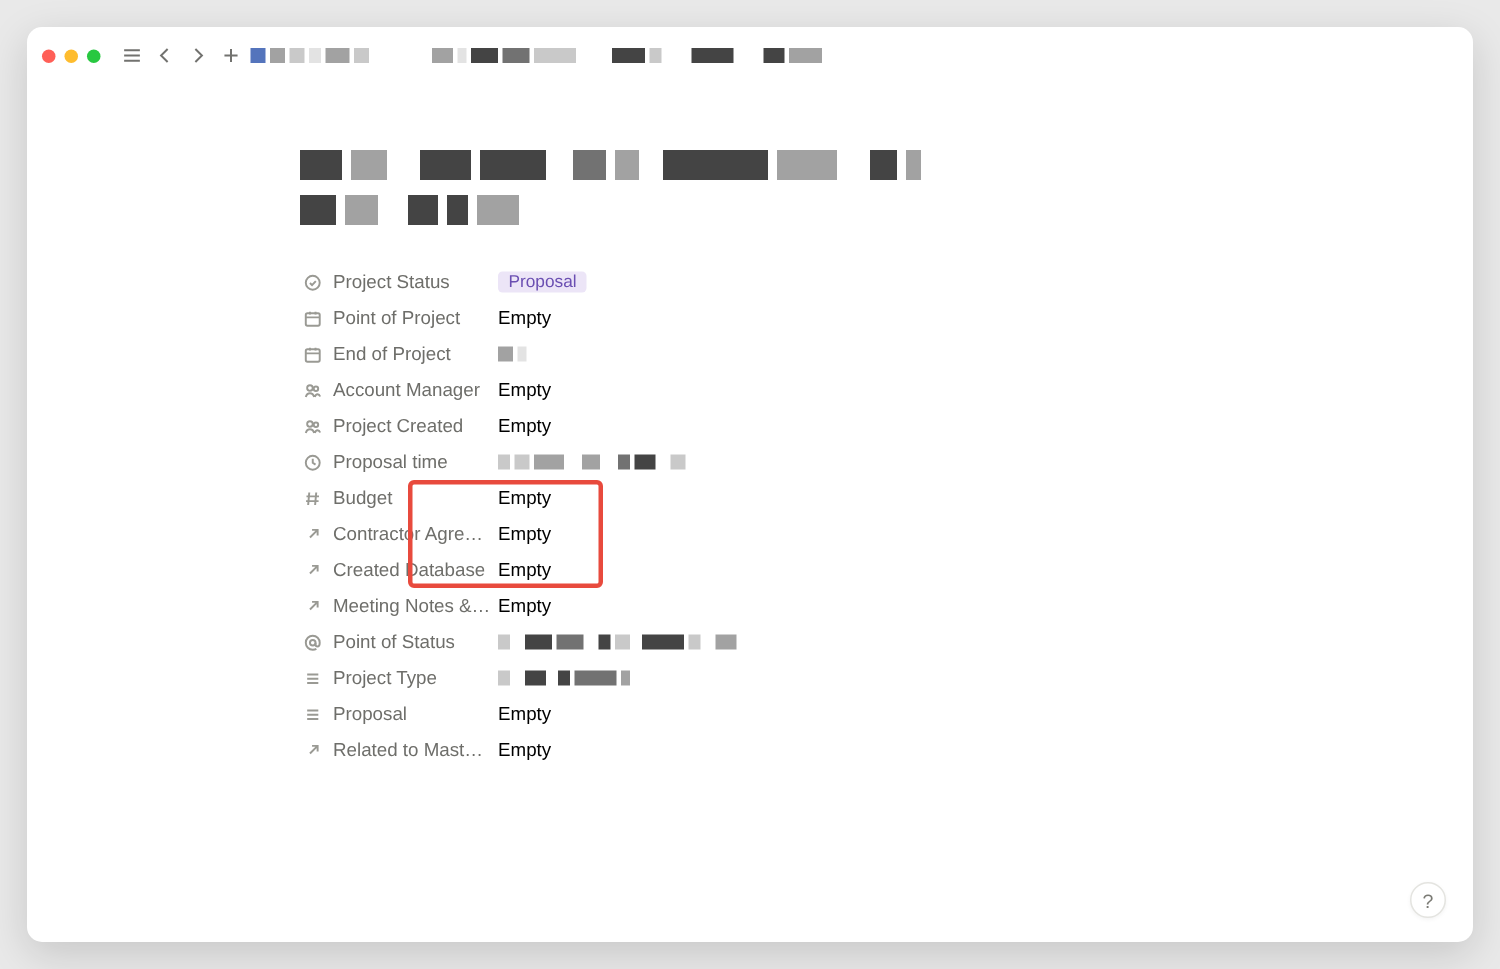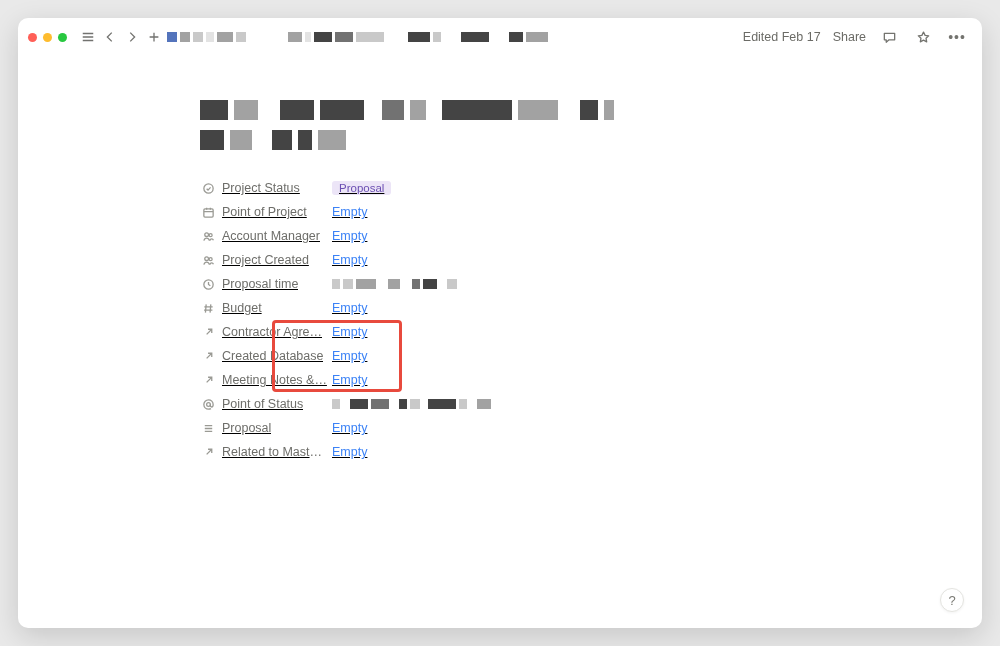--- a/index.html
+++ b/index.html
@@ -44,21 +44,21 @@
 
     .topbar .spacer { flex:1; }
 
     .tb-right { display:flex; align-items:center; gap:12px; color:#6b6b66; font-size:12.5px; }
     .tb-right .label { cursor:pointer; }
     .tb-right svg { width:15px; height:15px; stroke:#5c5c57; stroke-width:1.4; fill:none; display:block;}
     .tb-ellipsis { font-size:14px; letter-spacing:1px; color:#5c5c57;}
 
     
     .page {
-      flex:1; overflow:auto; padding: 44px 0 60px; text-decoration: underline;
+      flex:1; overflow:auto; padding: 44px 0 60px;
     }
     .content {
       max-width: 640px; margin: 0 auto; padding-left: 20px; padding-right: 20px;
     }
 
     .title-area { margin-bottom: 26px; }
 
     
     .props { margin-top: 8px; }
     .prop {
@@ -72,21 +72,21 @@
     .prop-name svg {
       width:13px; height:13px; stroke:#9a9a94; stroke-width:1.4; fill:none; flex-shrink:0;
     }
     .prop-name span {
       white-space: nowrap; overflow:hidden; text-overflow: ellipsis; max-width: 108px;
     }
     .prop-val {
       flex:1; padding-left: 2px; color:#37352f; display:flex; align-items:center; gap:4px;
       min-height:22px; cursor:text;
     }
-    .prop-val.empty { color:#3b82f6; }
+    .prop-val.empty { color:#000000; }
 
     .tag {
       display:inline-block; font-size:11.5px; padding:1px 7px; border-radius:3px;
       background:#ece5f7; color:#6b4fb2;
     }
 
     
     .rx {
       display:inline-block; height:12px; background:#2b2b2b; opacity:.95;
     }
@@ -164,37 +164,20 @@
       <span class="rx g4" style="width:8px;height:10px"></span>
       <span style="width:14px"></span>
       <span class="rx g1" style="width:28px;height:10px"></span>
       <span style="width:14px"></span>
       <span class="rx g1" style="width:14px;height:10px"></span>
       <span class="rx g3" style="width:22px;height:10px"></span>
     </div>
 
     <div class="spacer"></div>
 
-    <div class="tb-right">
-      <span class="label">Edited Feb 17</span>
-      <span class="label">Share</span>
-      <span class="tb-btn">
-        <svg viewBox="0 0 16 16">
-            <path d="M2.5 3.5h11v7h-6l-3 2.5V10.5h-2z" stroke-linejoin="round"></path>
-          </svg>
-      </span>
-      <span class="tb-btn">
-        <svg viewBox="0 0 16 16">
-            <path d="M8 2.2l1.7 3.5 3.8.5-2.8 2.6.7 3.8L8 10.8l-3.4 1.8.7-3.8L2.5 6.2l3.8-.5z" stroke-linejoin="round"></path>
-          </svg>
-      </span>
-      <span class="tb-btn">
-        <span class="tb-ellipsis">•••</span>
-      </span>
-    </div>
   </div>
 
   <div class="page">
     <div class="content">
 
       <div class="title-area">
         <div class="title-redact-line" style="margin-bottom:10px;">
           <span class="rx g1" style="width:28px"></span>
           <span class="rx g3" style="width:24px"></span>
           <span style="width:10px"></span>
@@ -239,20 +222,35 @@
                 <rect x="2" y="3" width="10" height="9" rx="1.2"></rect>
                 <path d="M2 6h10M5 2v2M9 2v2"></path>
               </svg>
               <span>Point of Project</span>
             </div>
             <div class="prop-val empty">Empty</div>
           </div>
           <div class="prop">
             <div class="prop-name">
               <svg viewBox="0 0 14 14">
+                <rect x="2" y="3" width="10" height="9" rx="1.2"></rect>
+                <path d="M2 6h10M5 2v2M9 2v2"></path>
+              </svg>
+              <span>End of Project</span>
+            </div>
+            <div class="prop-val">
+              <span class="pxrow">
+                <span class="rx g3" style="width:10px;height:10px"></span>
+                <span class="rx g5" style="width:6px;height:10px"></span>
+              </span>
+            </div>
+          </div>
+          <div class="prop">
+            <div class="prop-name">
+              <svg viewBox="0 0 14 14">
                 <circle cx="5" cy="5" r="2"></circle>
                 <circle cx="9.3" cy="5.6" r="1.6"></circle>
                 <path d="M2 11.5c.5-1.8 2-2.7 3-2.7s2.5.9 3 2.7M8.5 11.5c.3-1.3 1.3-2 2-2s1.4.5 1.8 1.6"></path>
               </svg>
               <span>Account Manager</span>
             </div>
             <div class="prop-val empty">Empty</div>
           </div>
           <div class="prop">
             <div class="prop-name">
@@ -347,20 +345,39 @@
                 <span style="width:4px"></span>
                 <span class="rx g3" style="width:14px;height:10px"></span>
               </span>
             </div>
           </div>
           <div class="prop">
             <div class="prop-name">
               <svg viewBox="0 0 14 14">
                 <path d="M3 4h8M3 7h8M3 10h8"></path>
               </svg>
+              <span>Project Type</span>
+            </div>
+            <div class="prop-val">
+              <span class="pxrow">
+                <span class="rx g4" style="width:8px;height:10px"></span>
+                <span style="width:4px"></span>
+                <span class="rx g1" style="width:14px;height:10px"></span>
+                <span style="width:2px"></span>
+                <span class="rx g1" style="width:8px;height:10px"></span>
+                <span class="rx g2" style="width:28px;height:10px"></span>
+                <span class="rx g3" style="width:6px;height:10px"></span>
+              </span>
+            </div>
+          </div>
+          <div class="prop">
+            <div class="prop-name">
+              <svg viewBox="0 0 14 14">
+                <path d="M3 4h8M3 7h8M3 10h8"></path>
+              </svg>
               <span>Proposal</span>
             </div>
             <div class="prop-val empty">Empty</div>
           </div>
           <div class="prop">
             <div class="prop-name">
               <svg viewBox="0 0 14 14">
                 <path d="M5 9 10.5 3.5M6.5 3.5h4v4"></path>
               </svg>
               <span>Related to Maste…</span>

